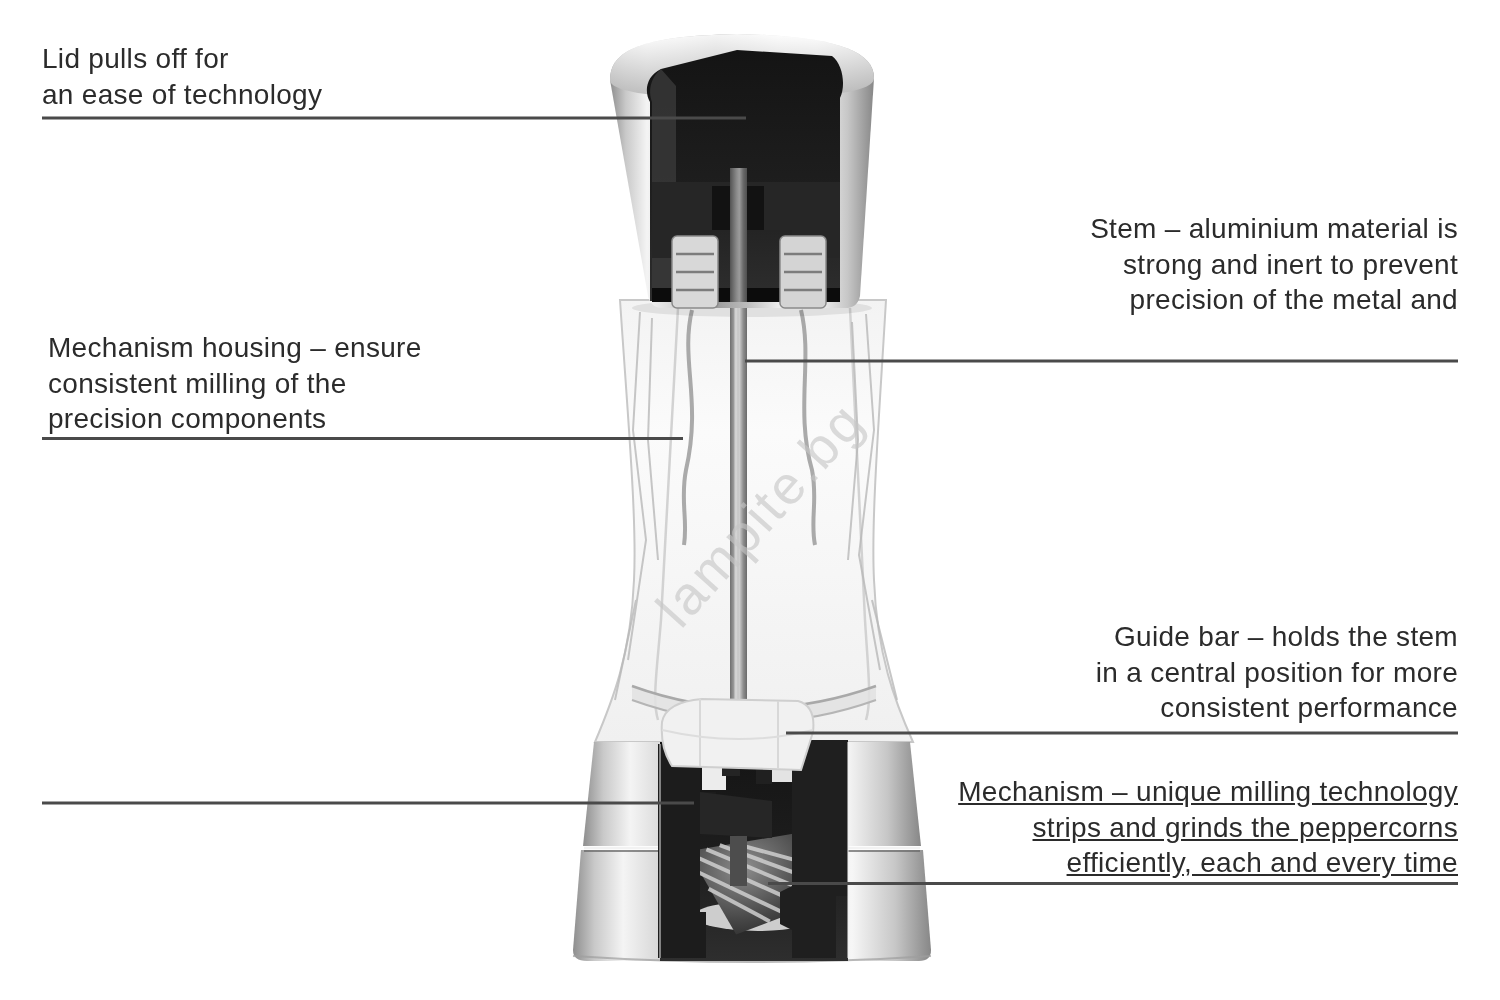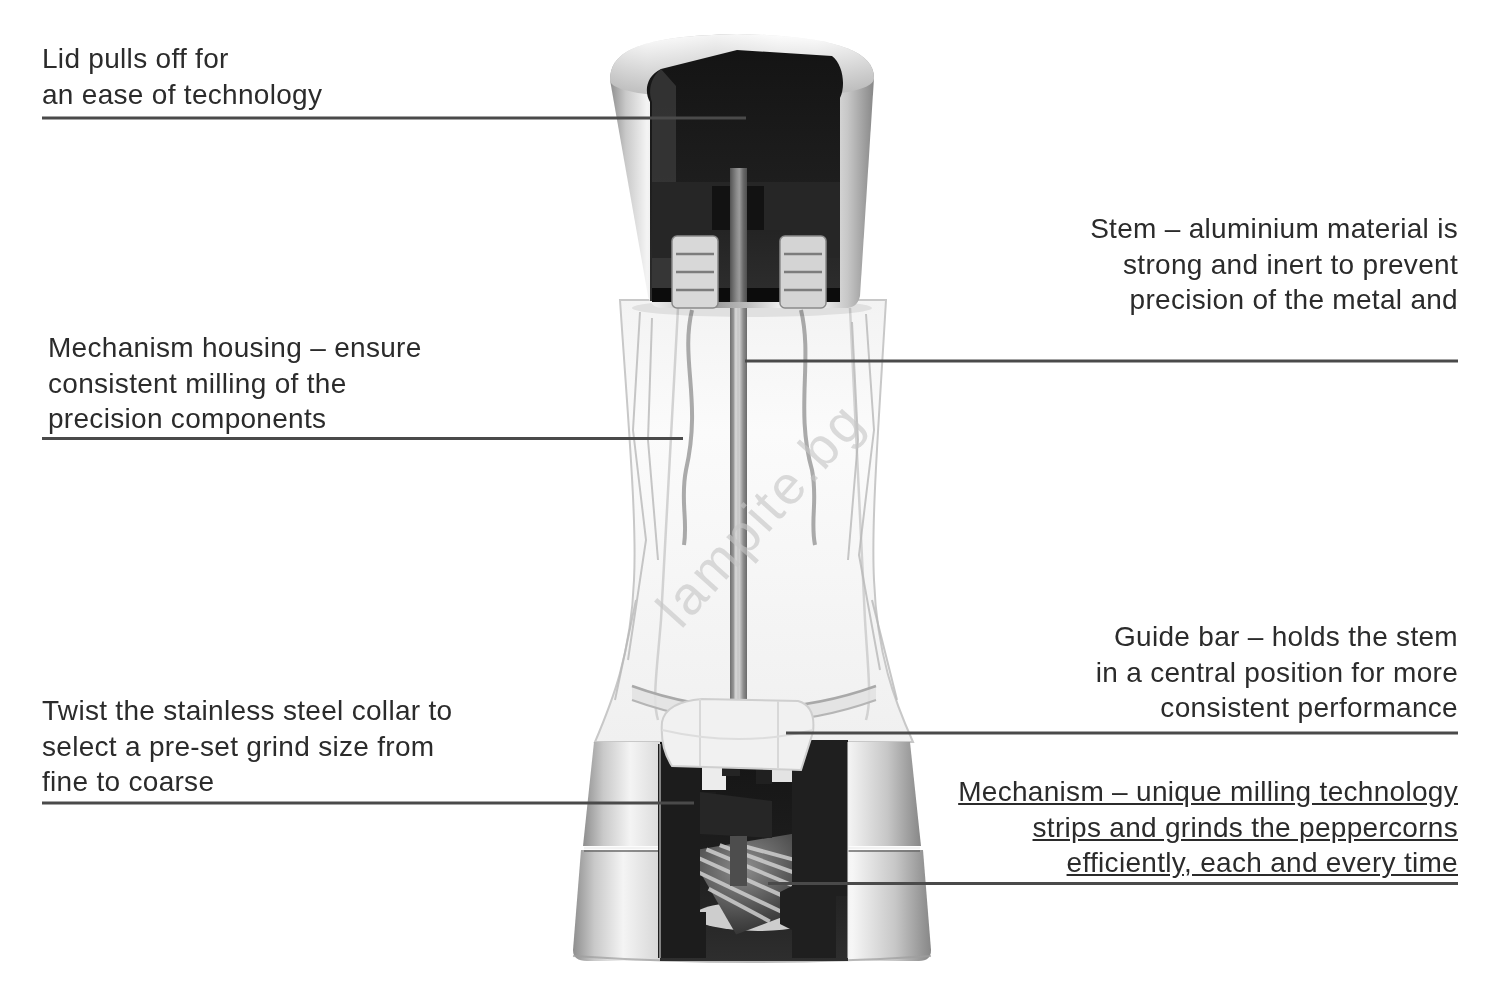--- a/index.html
+++ b/index.html
@@ -203,25 +203,20 @@
     <span>Lid pulls off for</span>
     <span>an ease of technology</span>
   </div>
 
   <div class="label" id="label-housing">
     <span>Mechanism housing – ensure</span>
     <span>consistent milling of the</span>
     <span>precision components</span>
   </div>
 
-  <div class="label" id="label-collar">
-    <span>Twist the stainless steel collar to</span>
-    <span>select a pre-set grind size from</span>
-    <span>fine to coarse</span>
-  </div>
 
   <div class="label right" id="label-stem">
     <span>Stem – aluminium material is</span>
     <span>strong and inert to prevent</span>
     <span>precision of the metal and</span>
   </div>
 
   <div class="label right" id="label-guide">
     <span>Guide bar – holds the stem</span>
     <span>in a central position for more</span>

